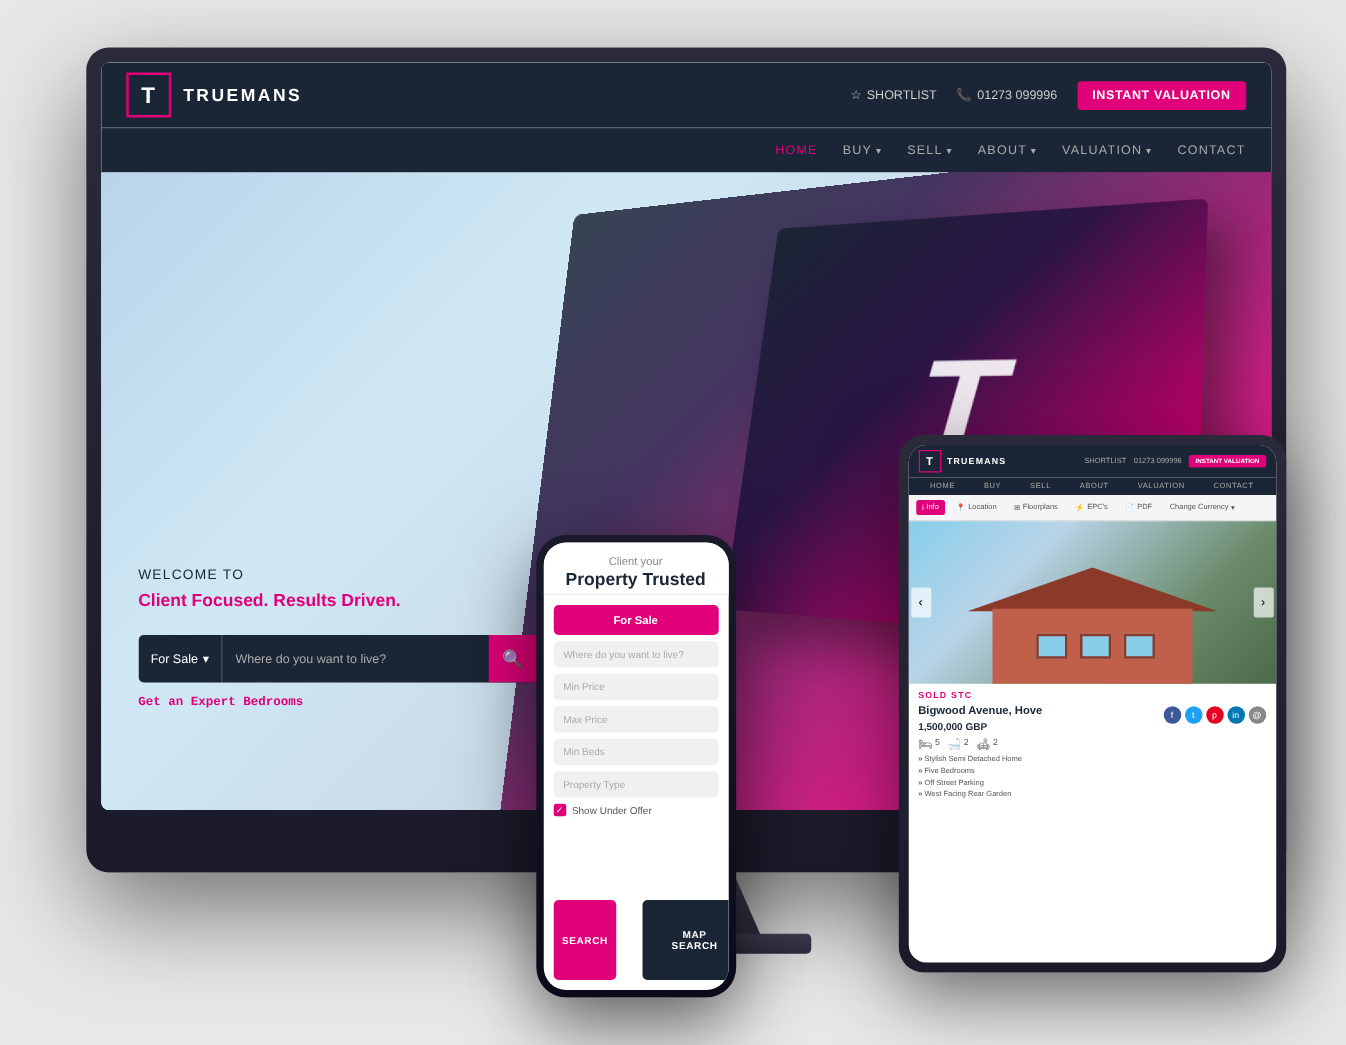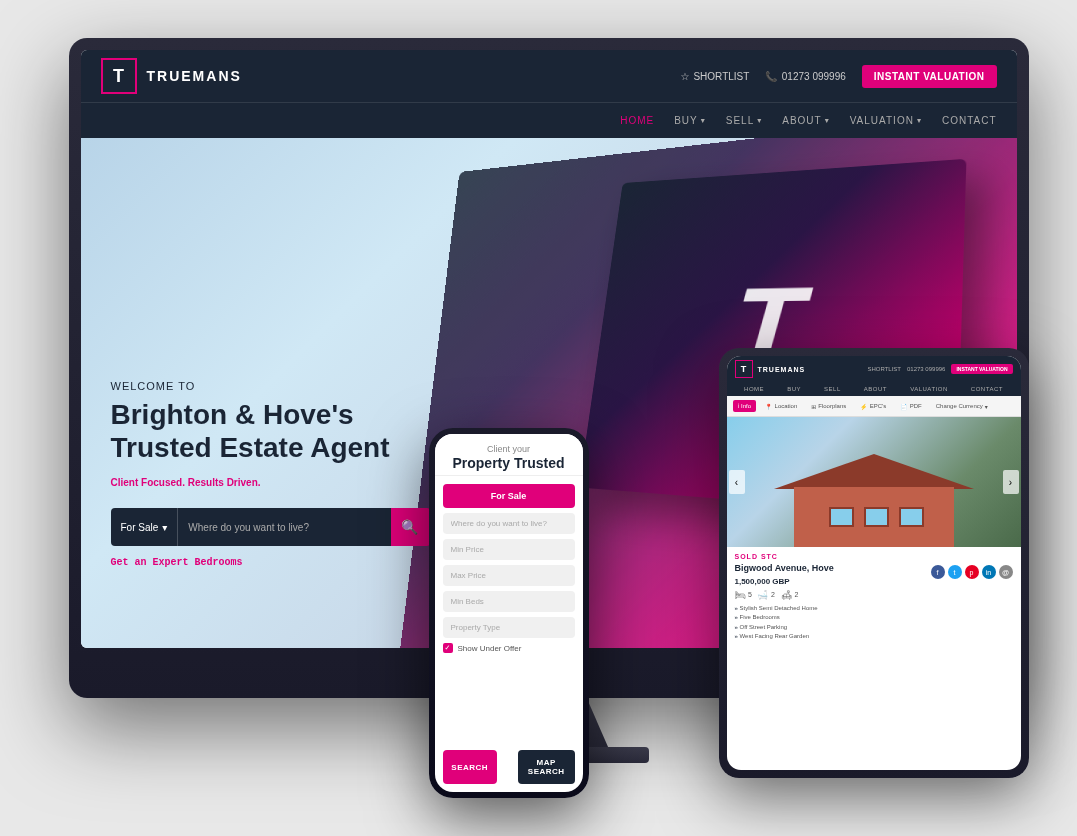--- a/index.html
+++ b/index.html
@@ -207,21 +207,21 @@
     }
     .hero-title {
       color: #1a2535;
       font-size: 28px;
       font-weight: 800;
       line-height: 1.2;
       margin-bottom: 12px;
     }
     .hero-subtitle {
       color: #e0007a;
-      font-size: 10px;
+      font-size: 14px;
       font-weight: 600;
       margin-bottom: 20px;
     }
     .search-bar {
       display: flex;
       align-items: center;
       background: #1a2535;
       border-radius: 4px;
       overflow: hidden;
       width: 320px;
@@ -627,21 +627,21 @@
       font-weight: bold;
       cursor: pointer;
       letter-spacing: 0.5px;
     }
     .map-search-btn {
       flex: 1;
       background: #1a2535;
       color: white;
       border: none;
       border-radius: 4px;
-      padding: 8px;
+      padding: 23px;
       font-size: 8px;
       font-weight: bold;
       cursor: pointer;
       letter-spacing: 0.5px;
     }
   </style>
 </head>
 <body>
 
 <div class="scene">
@@ -696,24 +696,20 @@
           </div>
         </div>
 
         <div class="hero">
           <div class="hero-bg-shape"></div>
           <div class="hero-3d-box">
             <span class="t-logo-large">T</span>
           </div>
           <div class="hero-content">
             <div class="welcome-text">WELCOME TO</div>
-            <div class="hero-title">
-              <span>Brighton &amp; Hove's</span><br>
-              <span>Trusted Estate Agent</span>
-            </div>
             <div class="hero-subtitle">Client Focused. Results Driven.</div>
             <div class="search-bar">
               <div class="search-type">
                 <span>For Sale</span>
                 <span>▾</span>
               </div>
               <div class="search-input-area">Where do you want to live?</div>
               <div class="search-btn">
                 <span>🔍</span>
               </div>

